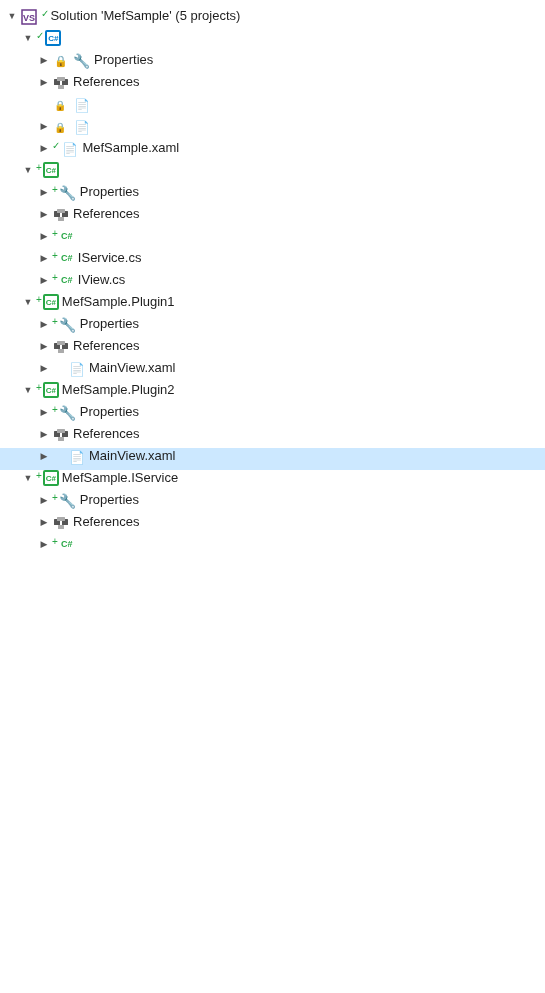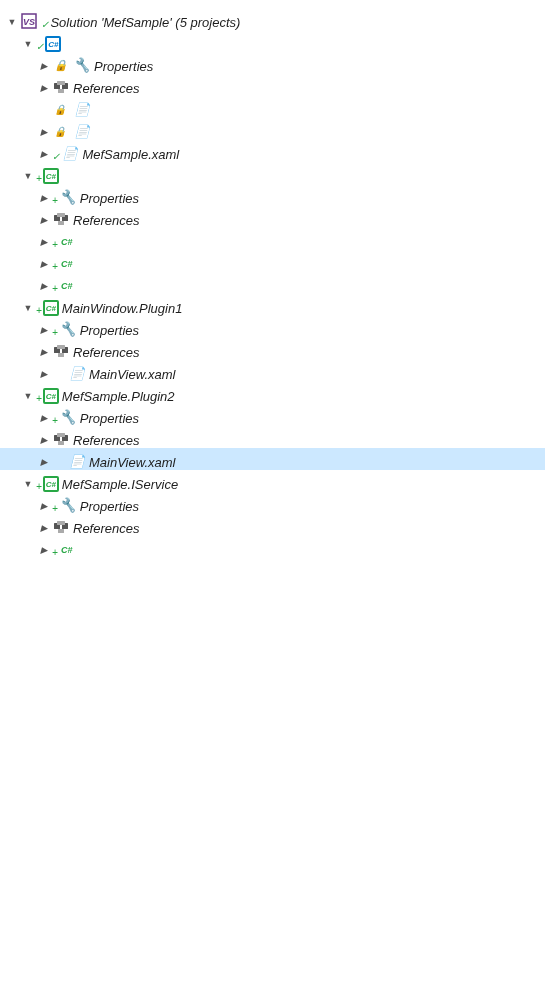--- a/index.html
+++ b/index.html
@@ -10,26 +10,25 @@
       color: #1e1e1e;
       width: 545px;
       min-height: 993px;
     }
     .tree {
       padding: 8px 0;
       user-select: none;
     }
     .tree-item {
       display: flex;
-      align-items: flex-end;
+      align-items: flex-start;
       height: 22px;
       padding-left: 4px;
       cursor: default;
       white-space: nowrap;
-      font-style: italic;
     }
     .tree-item.selected {
       background: #cce8ff;
     }
     .expander {
       width: 16px;
       height: 16px;
       display: inline-flex;
       align-items: center;
       justify-content: center;
@@ -154,33 +153,35 @@
   <div class="tree-item indent-2">
     <span class="expander collapsed"></span>
     <span class="status-plus" style="color:#28a745">+</span>
     <span style="display:inline-flex;align-items:center;justify-content:center;width:16px;height:16px;color:#28a745;font-size:9px;font-weight:bold;flex-shrink:0;margin-right:3px;">C#</span>
   </div>
 
   <div class="tree-item indent-2">
     <span class="expander collapsed"></span>
     <span class="status-plus" style="color:#28a745">+</span>
     <span style="display:inline-flex;align-items:center;justify-content:center;width:16px;height:16px;color:#28a745;font-size:9px;font-weight:bold;flex-shrink:0;margin-right:3px;">C#</span>
-  </div>
-
-  <div class="tree-item indent-2">
-    <span class="expander collapsed"></span>
-    <span class="status-plus" style="color:#28a745">+</span>
-    <span style="display:inline-flex;align-items:center;justify-content:center;width:16px;height:16px;color:#28a745;font-size:9px;font-weight:bold;flex-shrink:0;margin-right:3px;">C#</span>
-  </div>
-
-  <div class="tree-item indent-1">
-    <span class="expander expanded"></span>
-    <span class="status-plus" style="color:#28a745">+</span>
-    <span style="display:inline-flex;align-items:center;justify-content:center;width:16px;height:16px;border:2px solid #28a745;border-radius:2px;color:#28a745;font-size:8px;font-weight:bold;flex-shrink:0;margin-right:3px;">C#</span>
-    <span class="label">MainWindow.Plugin1</span>
+    <span class="label">IService.cs</span>
+  </div>
+
+  <div class="tree-item indent-2">
+    <span class="expander collapsed"></span>
+    <span class="status-plus" style="color:#28a745">+</span>
+    <span style="display:inline-flex;align-items:center;justify-content:center;width:16px;height:16px;color:#28a745;font-size:9px;font-weight:bold;flex-shrink:0;margin-right:3px;">C#</span>
+    <span class="label">IView.cs</span>
+  </div>
+
+  <div class="tree-item indent-1">
+    <span class="expander expanded"></span>
+    <span class="status-plus" style="color:#28a745">+</span>
+    <span style="display:inline-flex;align-items:center;justify-content:center;width:16px;height:16px;border:2px solid #28a745;border-radius:2px;color:#28a745;font-size:8px;font-weight:bold;flex-shrink:0;margin-right:3px;">C#</span>
+    <span class="label">MefSample.Plugin1</span>
   </div>
 
   <div class="tree-item indent-2">
     <span class="expander collapsed"></span>
     <span class="status-plus" style="color:#28a745">+</span>
     <span class="icon" style="color:#c0392b;font-size:14px;">🔧</span>
     <span class="label">Properties</span>
   </div>
 
   <div class="tree-item indent-2">

